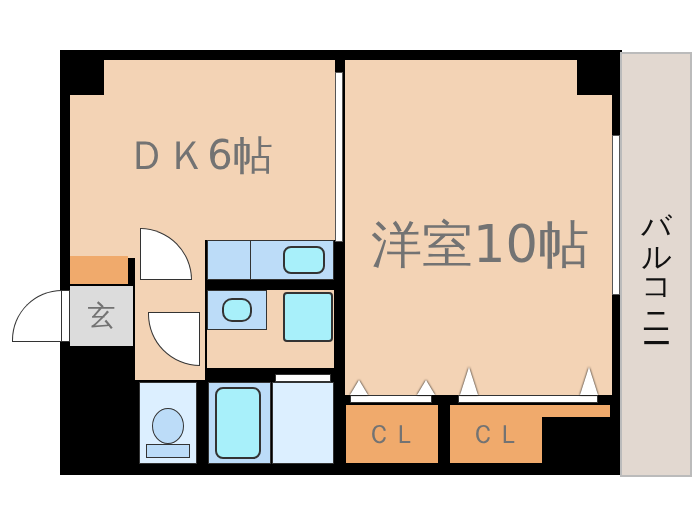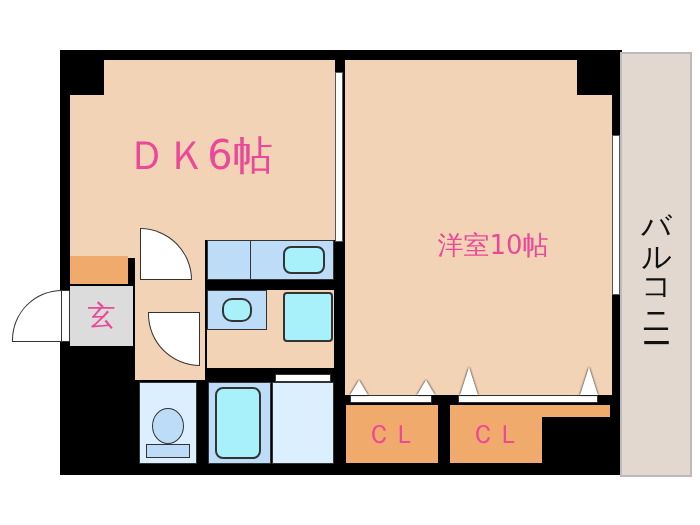--- a/index.html
+++ b/index.html
@@ -6,21 +6,21 @@
   body{width:700px;height:525px;position:relative;overflow:hidden;font-family:"DejaVu Sans",sans-serif;}
   .abs{position:absolute;box-sizing:border-box;}
   .wall{background:#000;}
   .room{background:#f3d3b5;}
   .orange{background:#f0aa6c;}
   .gray{background:#dcdcdc;}
   .blue{background:#bcdcf8;}
   .lightblue{background:#dcefff;}
   .aqua{background:#a8f0fa;border:2px solid #333;border-radius:8px;}
   .door{background:#fff;border:1px solid #333;}
-  .label{display:flex;align-items:center;justify-content:center;color:#ec4899;white-space:nowrap;}
+  .label{display:flex;align-items:center;justify-content:center;color:#737373;white-space:nowrap;}
   .win{background:#fff;border:1px solid #555;}
   .balcony{background:#e2d8d0;border:2px solid #bbb;}
   .tri{width:0;height:0;border-left:9px solid transparent;border-right:9px solid transparent;border-bottom:28px solid #fff;filter:drop-shadow(0 0 1px #000);}
 </style>
 </head>
 <body>
 
 <div class="abs wall" style="left:60px;top:50px;width:562px;height:425px;"></div>
 
 <div class="abs room" style="left:70px;top:60px;width:265px;height:180px;"></div>
@@ -52,21 +52,21 @@
 <div class="abs" style="left:152px;top:408px;width:32px;height:36px;border-radius:50%;background:#bcdcf8;border:1px solid #333;"></div>
 <div class="abs blue" style="left:146px;top:444px;width:44px;height:14px;border:1px solid #333;"></div>
 
 <div class="abs blue" style="left:208px;top:382px;width:63px;height:82px;border:1px solid #333;"></div>
 <div class="abs aqua" style="left:215px;top:387px;width:46px;height:72px;"></div>
 <div class="abs lightblue" style="left:272px;top:382px;width:62px;height:82px;border:1px solid #333;"></div>
 <div class="abs door" style="left:275px;top:374px;width:56px;height:8px;"></div>
 
 <div class="abs room" style="left:345px;top:60px;width:267px;height:335px;"></div>
 <div class="abs wall" style="left:577px;top:60px;width:35px;height:35px;"></div>
-<div class="abs label" style="left:383px;top:215px;width:220px;height:60px;font-size:26px;">洋室10帖</div>
+<div class="abs label" style="left:370px;top:215px;width:220px;height:60px;font-size:51px;">洋室10帖</div>
 
 <div class="abs win" style="left:335px;top:72px;width:8px;height:170px;"></div>
 
 <div class="abs win" style="left:612px;top:135px;width:8px;height:160px;"></div>
 
 <div class="abs door" style="left:350px;top:395px;width:82px;height:8px;"></div>
 <div class="abs door" style="left:458px;top:395px;width:140px;height:8px;"></div>
 <div class="abs tri" style="left:350px;top:380px;border-bottom-width:15px;"></div>
 <div class="abs tri" style="left:417px;top:380px;border-bottom-width:15px;"></div>
 <div class="abs tri" style="left:460px;top:367px;"></div>

